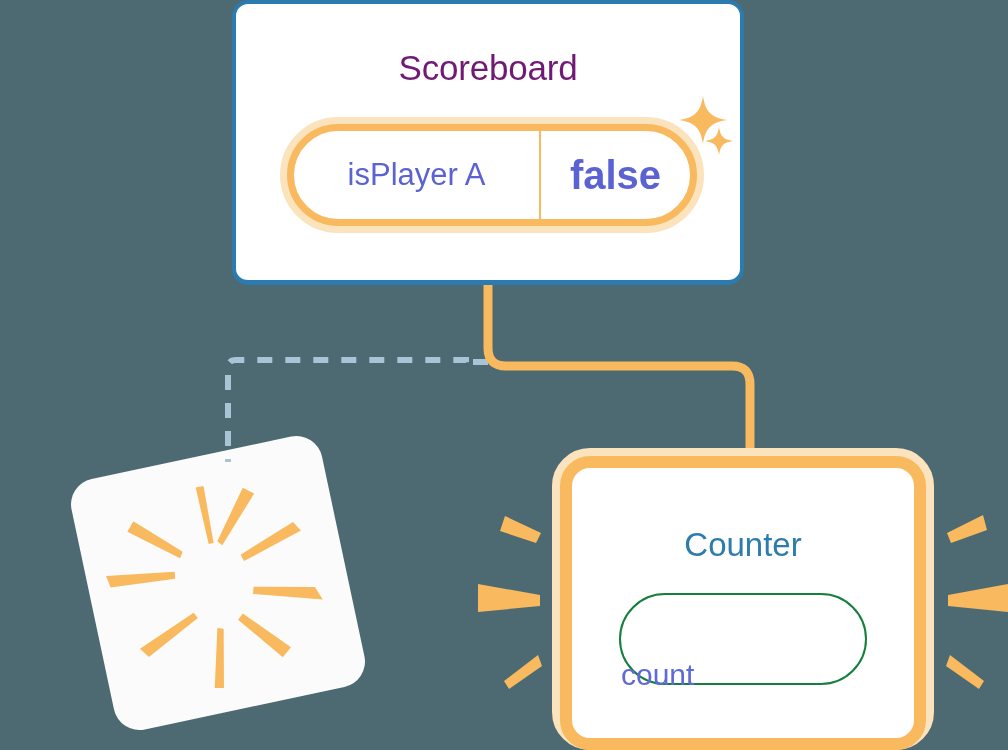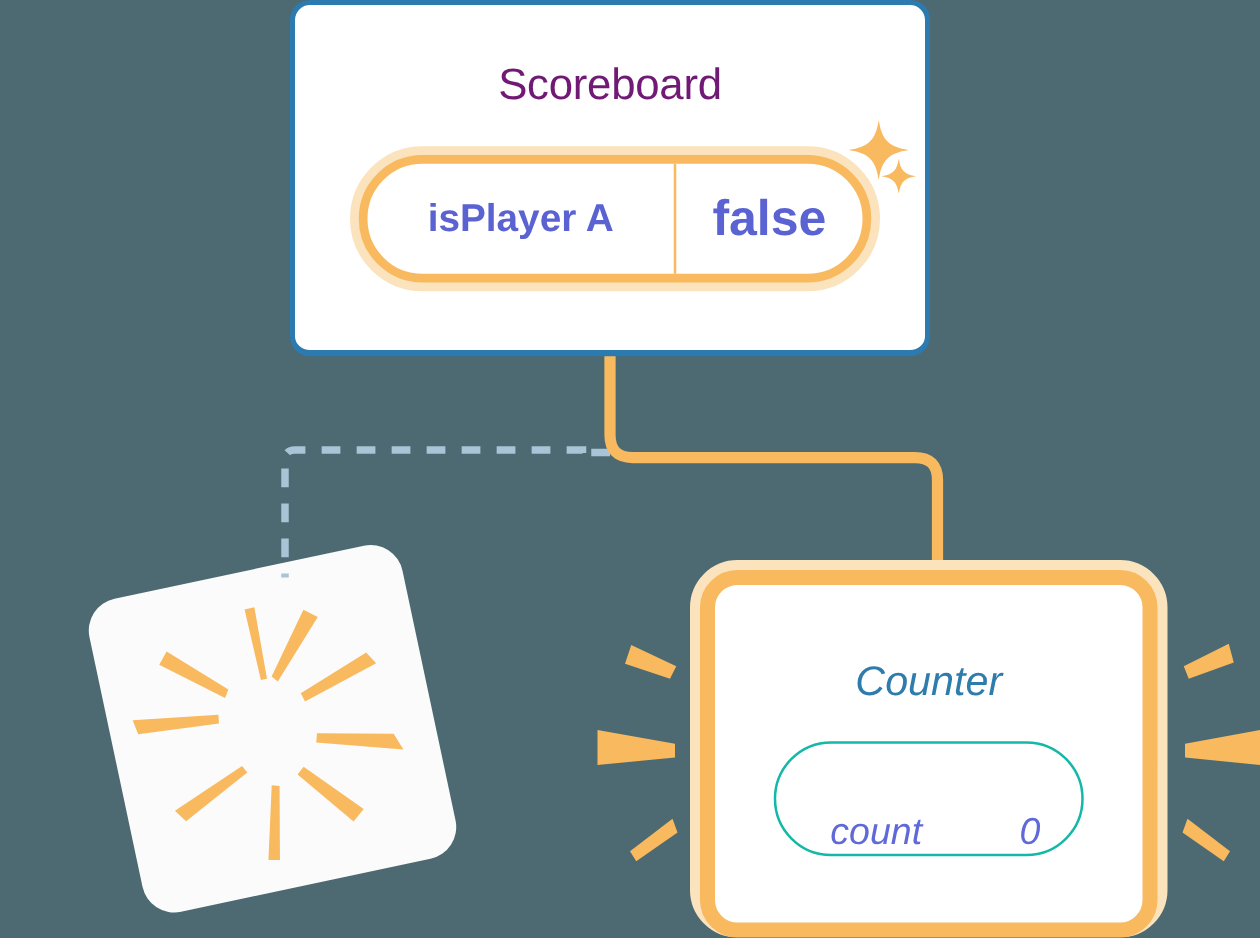--- a/index.html
+++ b/index.html
@@ -74,21 +74,21 @@
     background: #ffffff;
     display: flex;
     align-items: stretch;
   }
   #scoreboard-pill-key {
     flex: 0 0 245px;
     display: flex;
     align-items: center;
     justify-content: center;
     font-size: 31px;
-    font-weight: 700;
+    font-weight: 400;
     color: #5b63d3;
   }
   #scoreboard-pill-divider {
     width: 2px;
     background: #f8b95f;
     margin: 0;
   }
   #scoreboard-pill-value {
     flex: 1 1 auto;
     display: flex;
@@ -121,43 +121,43 @@
     position: absolute;
     left: 560px;
     top: 456px;
     width: 366px;
     height: 294px;
     box-sizing: border-box;
     background: #ffffff;
     border: 12px solid #f8b95f;
     border-radius: 30px;
     z-index: 32;
-    font-style: italic;
   }
   #counter-title {
     position: absolute;
     left: 0; right: 0;
     top: 58px;
     text-align: center;
     font-size: 33px;
     font-weight: 400;
     color: #2e7cac;
   }
   #counter-pill {
     position: absolute;
     left: 47px;
     top: 125px;
     width: 248px;
     height: 92px;
     box-sizing: border-box;
-    border: 2px solid #14b8a6;
+    border: 2px solid #15803d;
     border-radius: 46px;
     background: #ffffff;
     display: flex;
-    align-items: flex-end;
+    align-items: flex-start;
+    flex-direction: column;
   }
   #counter-pill-key {
     flex: 0 0 160px;
     display: flex;
     align-items: center;
     justify-content: center;
     font-size: 30px;
     color: #6069d8;
   }
   #counter-pill-divider {

